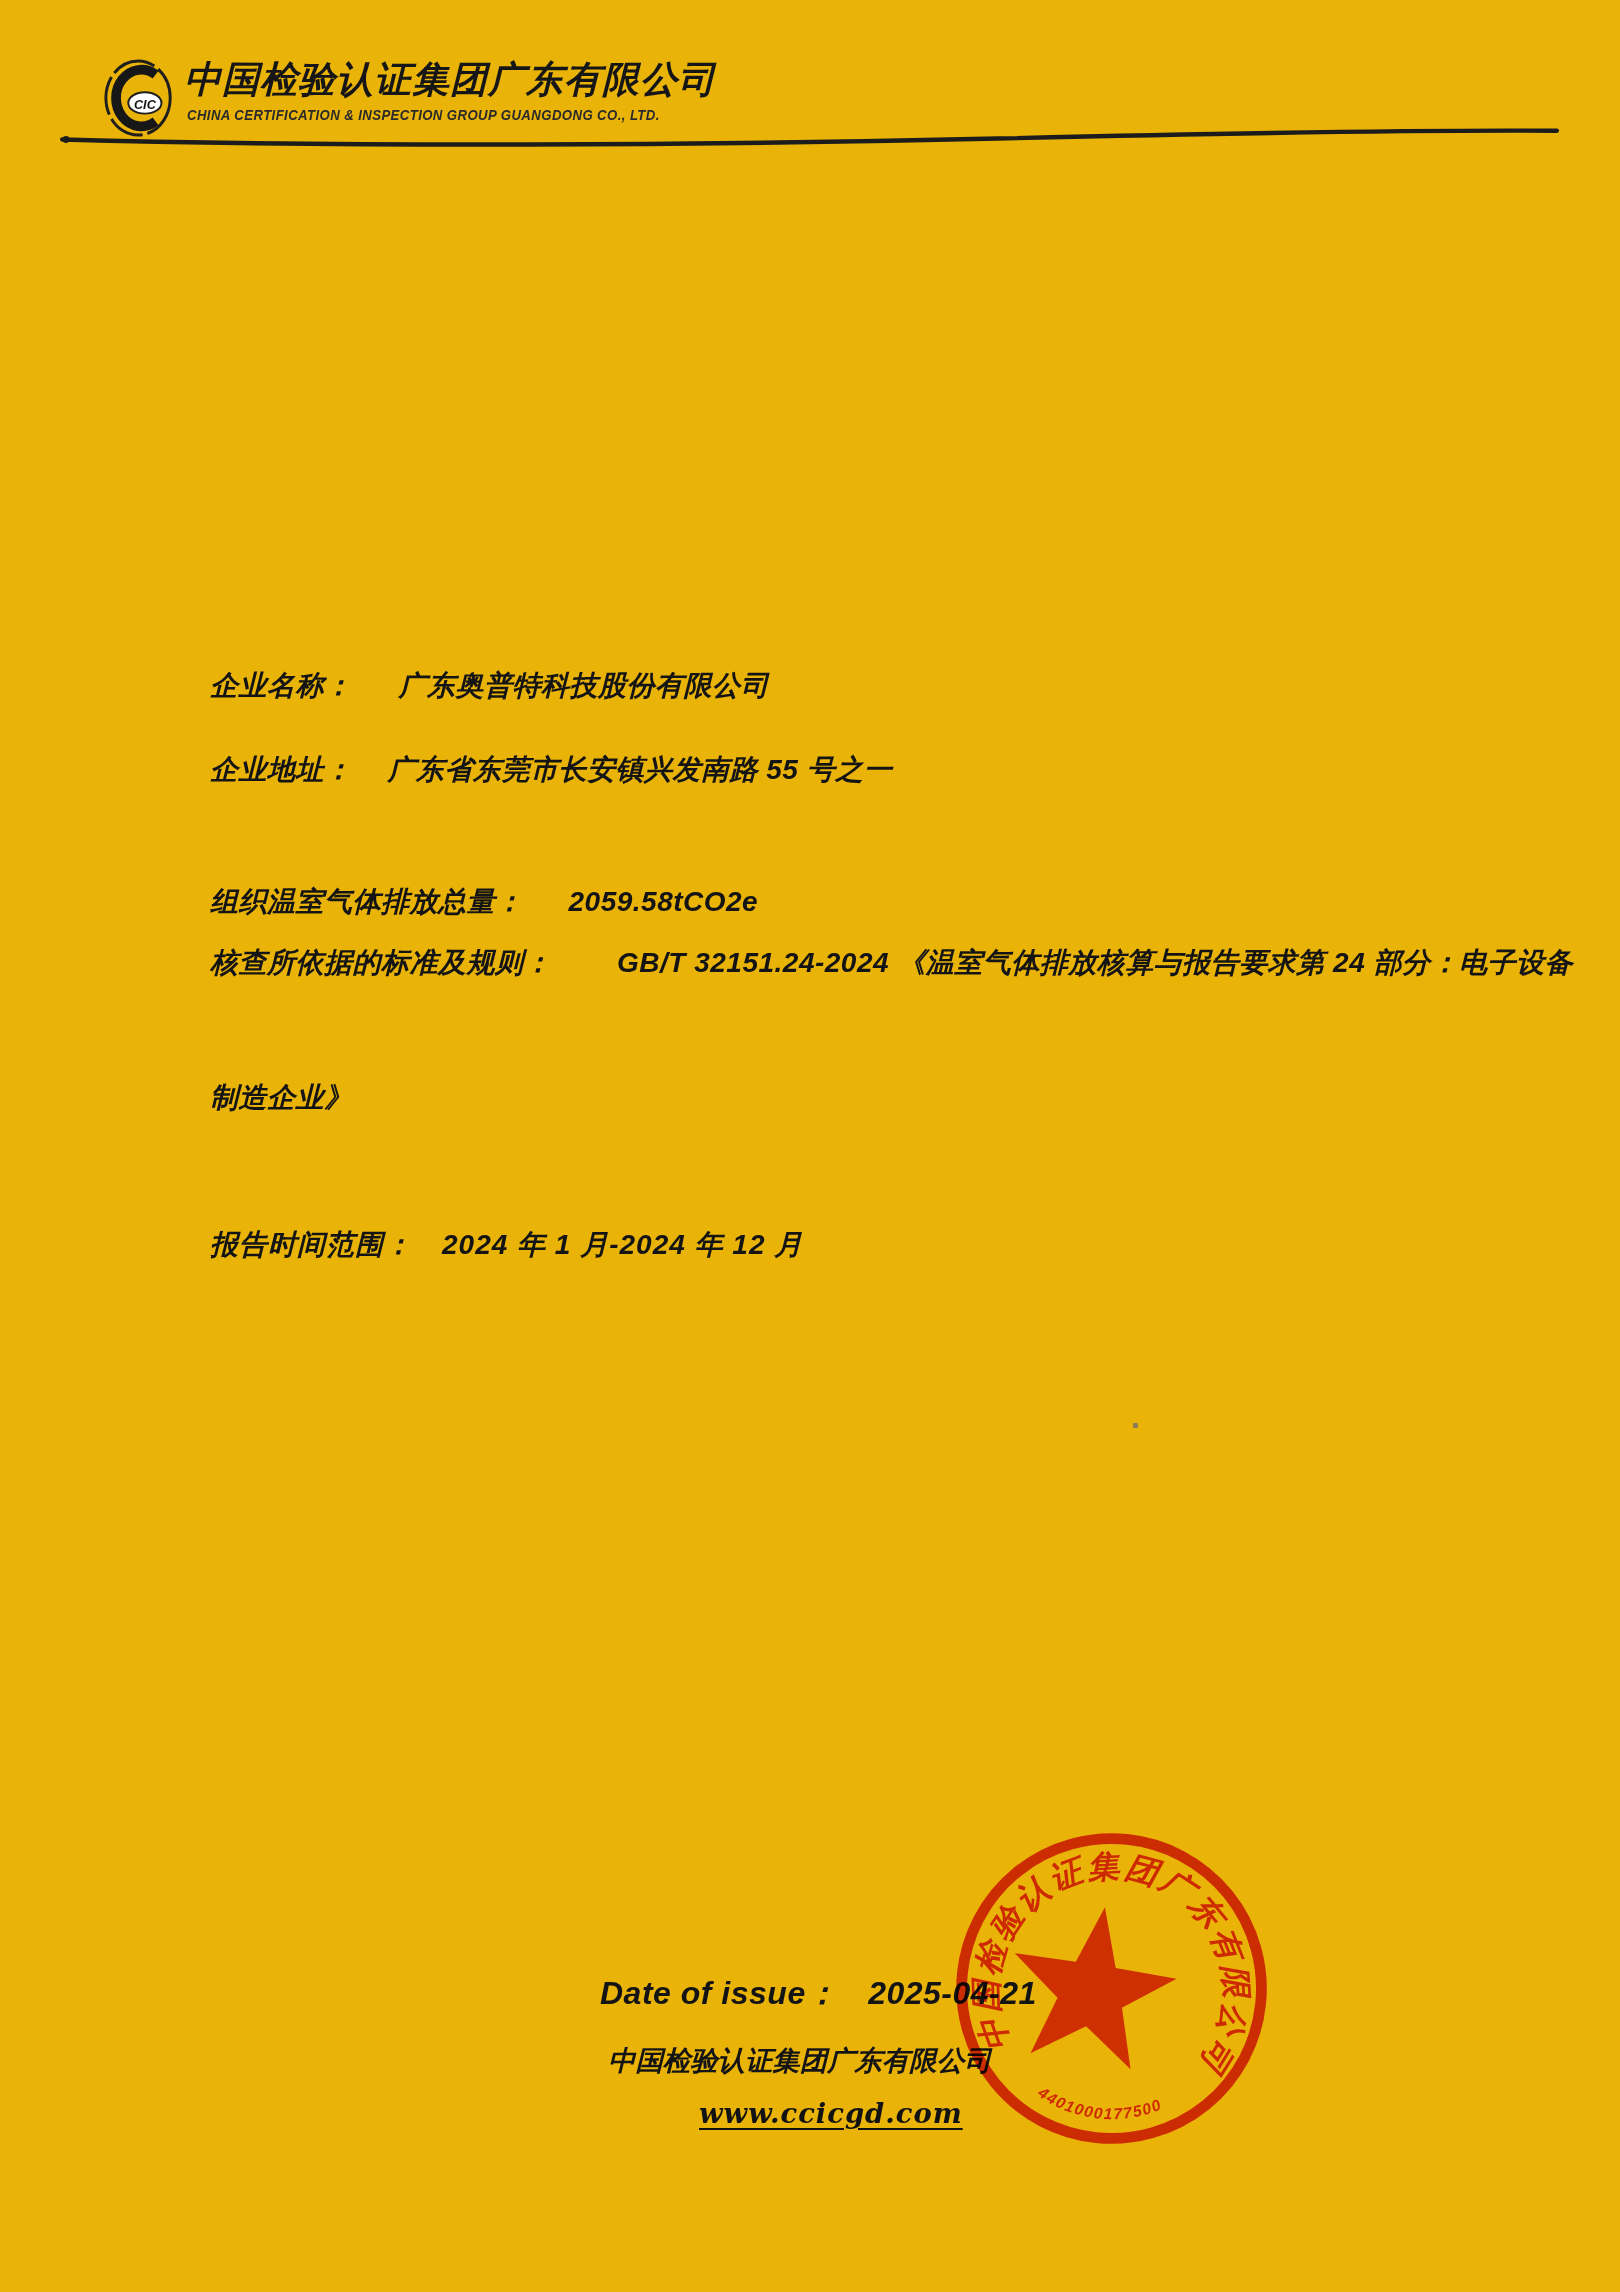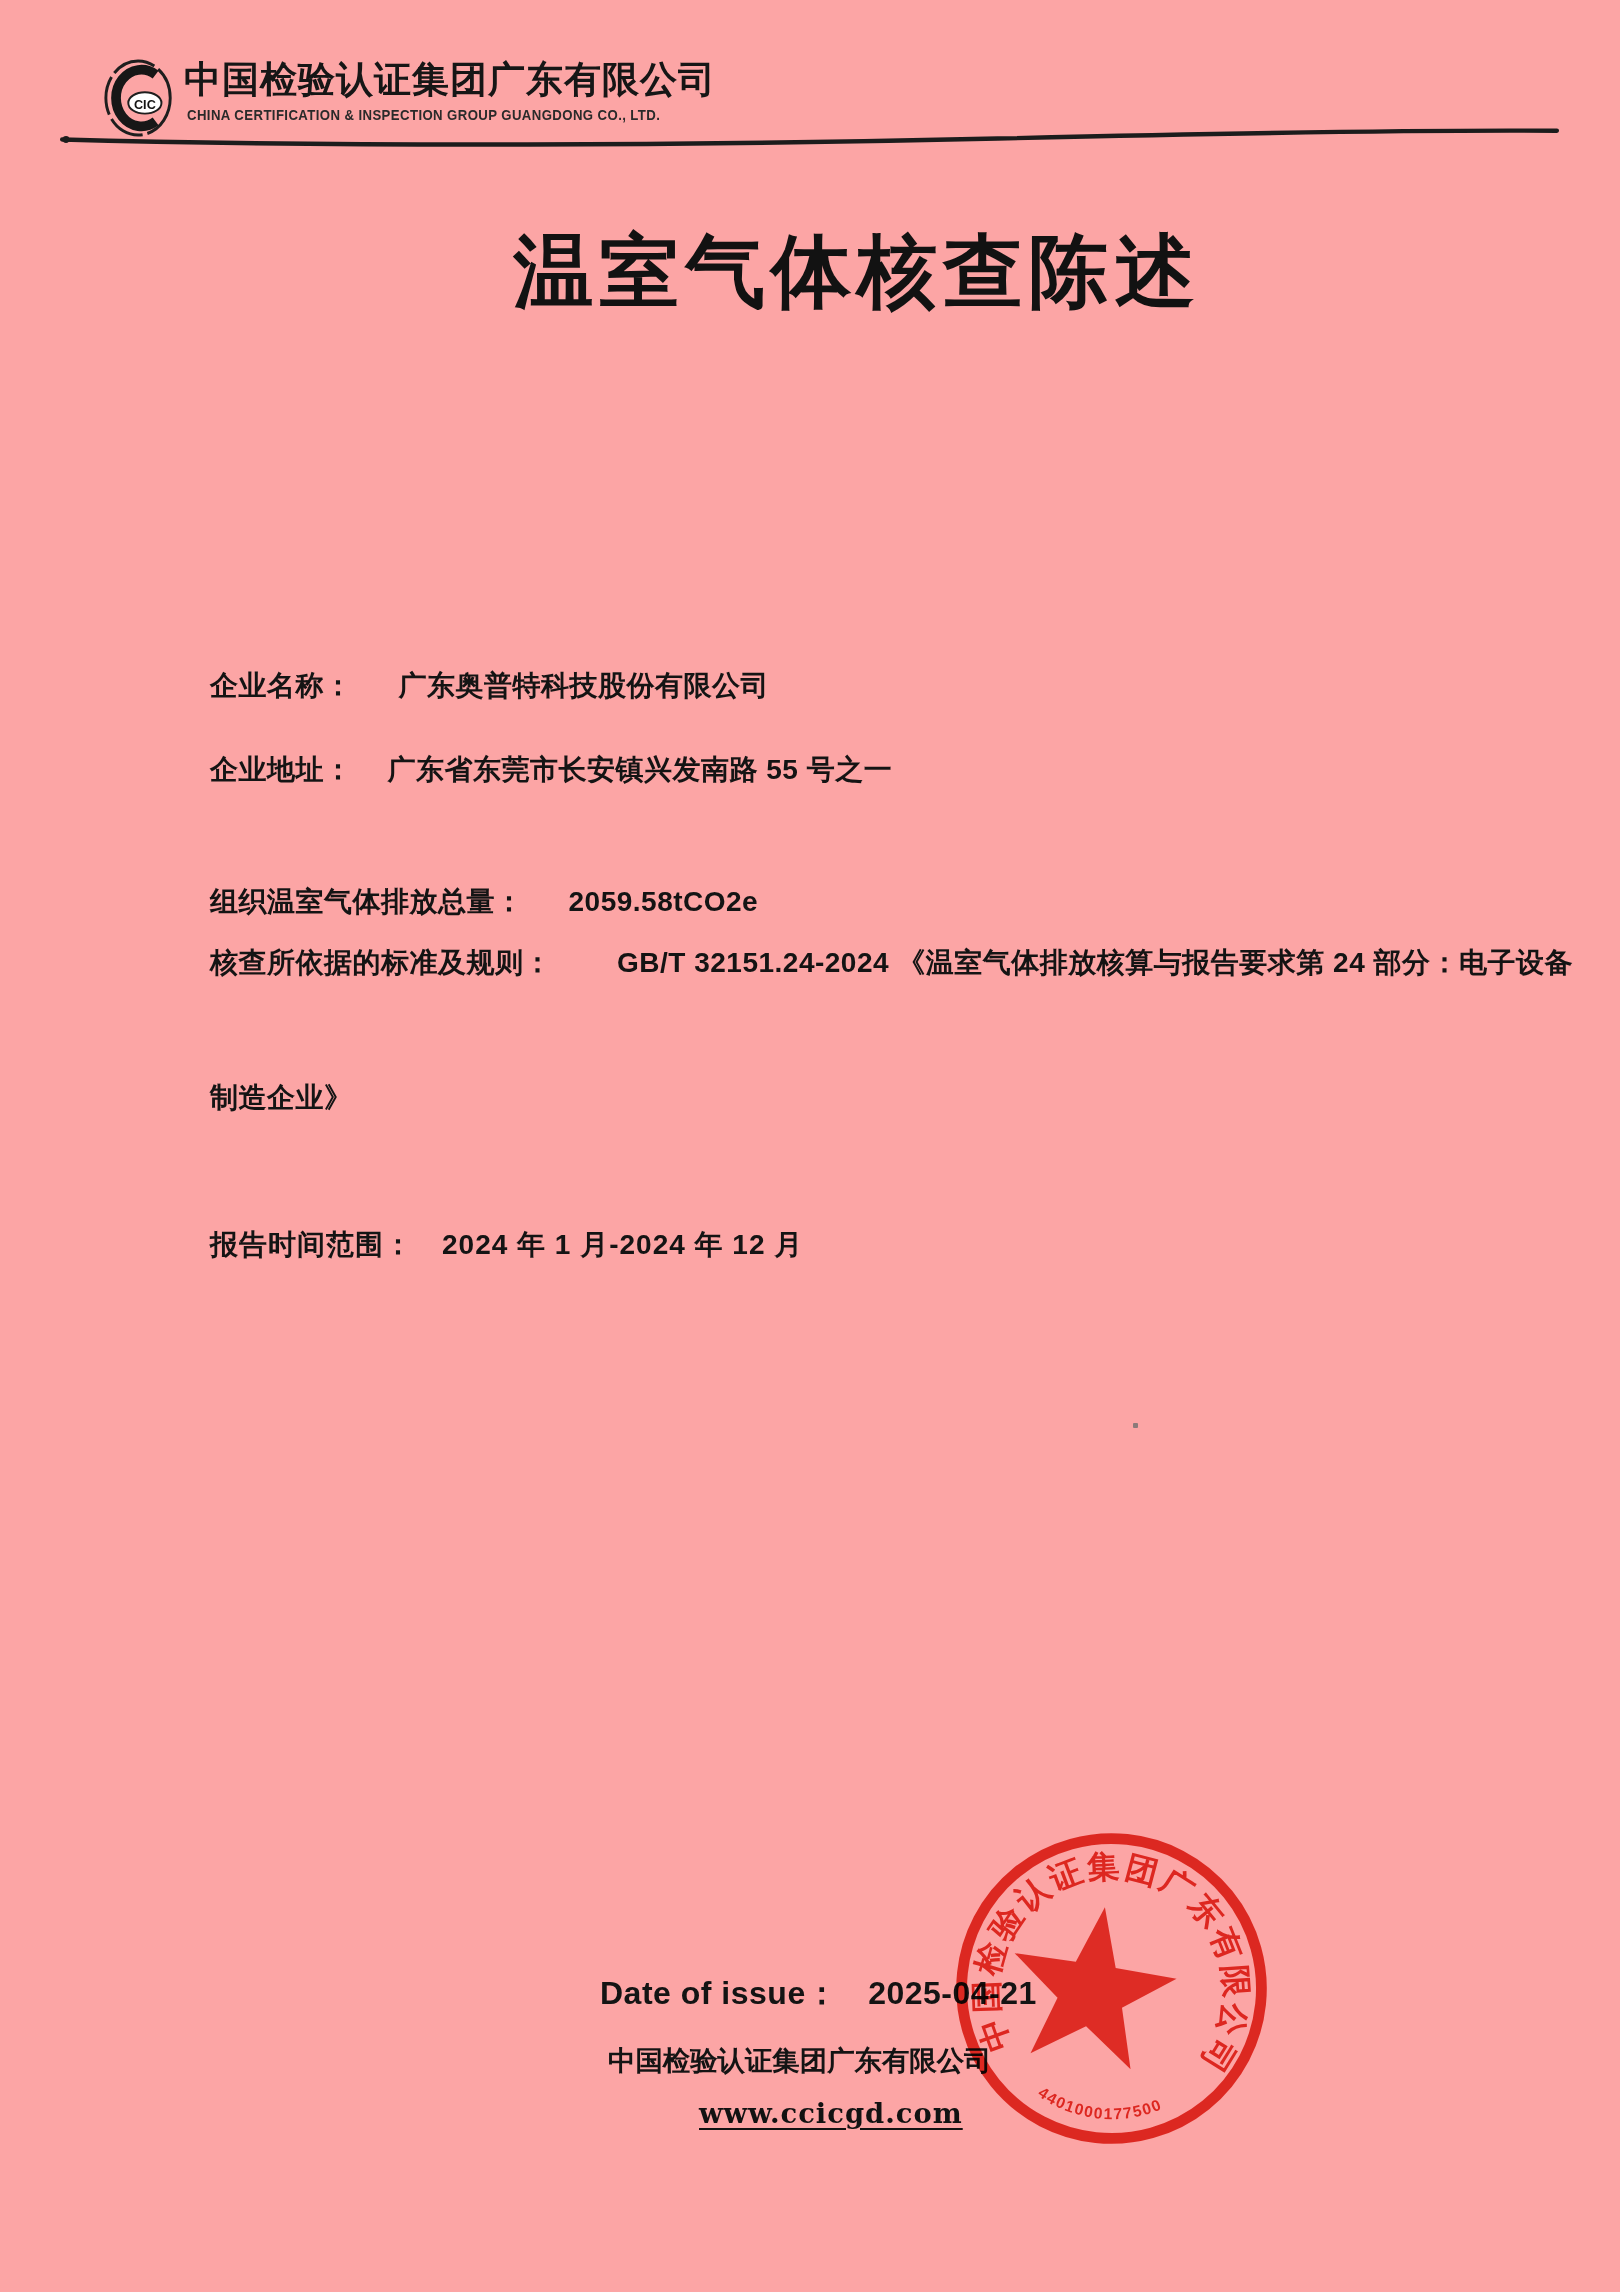--- a/index.html
+++ b/index.html
@@ -1,23 +1,24 @@
 <!DOCTYPE html>
 <html><head>
 <meta charset="utf-8">
 <style>
   html,body{margin:0;padding:0;background:#e9e9e9;}
   .page{
     position:relative;
     width:1620px;height:2293px;
     margin:0 auto;
-    background:#fca5a5;
+    background:#eab308;
     font-family:"Liberation Sans",sans-serif;
     color:#1b1b1b;
     overflow:hidden;
+    font-style:italic;
   }
   
   .logo-svg{position:absolute;left:101px;top:55px;}
   .cn-name{
     position:absolute;left:184px;top:55px;
     font-size:37px;font-weight:bold;letter-spacing:1px;
     font-family:"Liberation Sans",sans-serif;color:#161616;
   }
   .en-name{
     position:absolute;left:187px;top:108px;
@@ -107,21 +108,20 @@
   </svg>
 
   <div class="cn-name">中国检验认证集团广东有限公司</div>
   <div class="en-name">CHINA CERTIFICATION &amp; INSPECTION GROUP GUANGDONG CO., LTD.</div>
 
   <svg class="rule-svg" width="1620" height="33" viewBox="0 0 1653 34">
     <path d="M56,17 C 350,25 720,23 1020,16 C 1280,10 1480,7 1596,8" fill="none" stroke="#1c1c1c" stroke-width="4.5" stroke-linecap="round"></path>
     <circle cx="60" cy="17" r="3.5" fill="#1c1c1c"></circle>
   </svg>
 
-  <h1 class="doc-title">温室气体核查陈述</h1>
 
 
   <div class="frow r1">
     <span class="lbl">企业名称：</span><span class="val">广东奥普特科技股份有限公司</span>
   </div>
 
   <div class="frow r2">
     <span class="lbl">企业地址：</span><span class="val">广东省东莞市长安镇兴发南路 55 号之一</span>
   </div>
 

